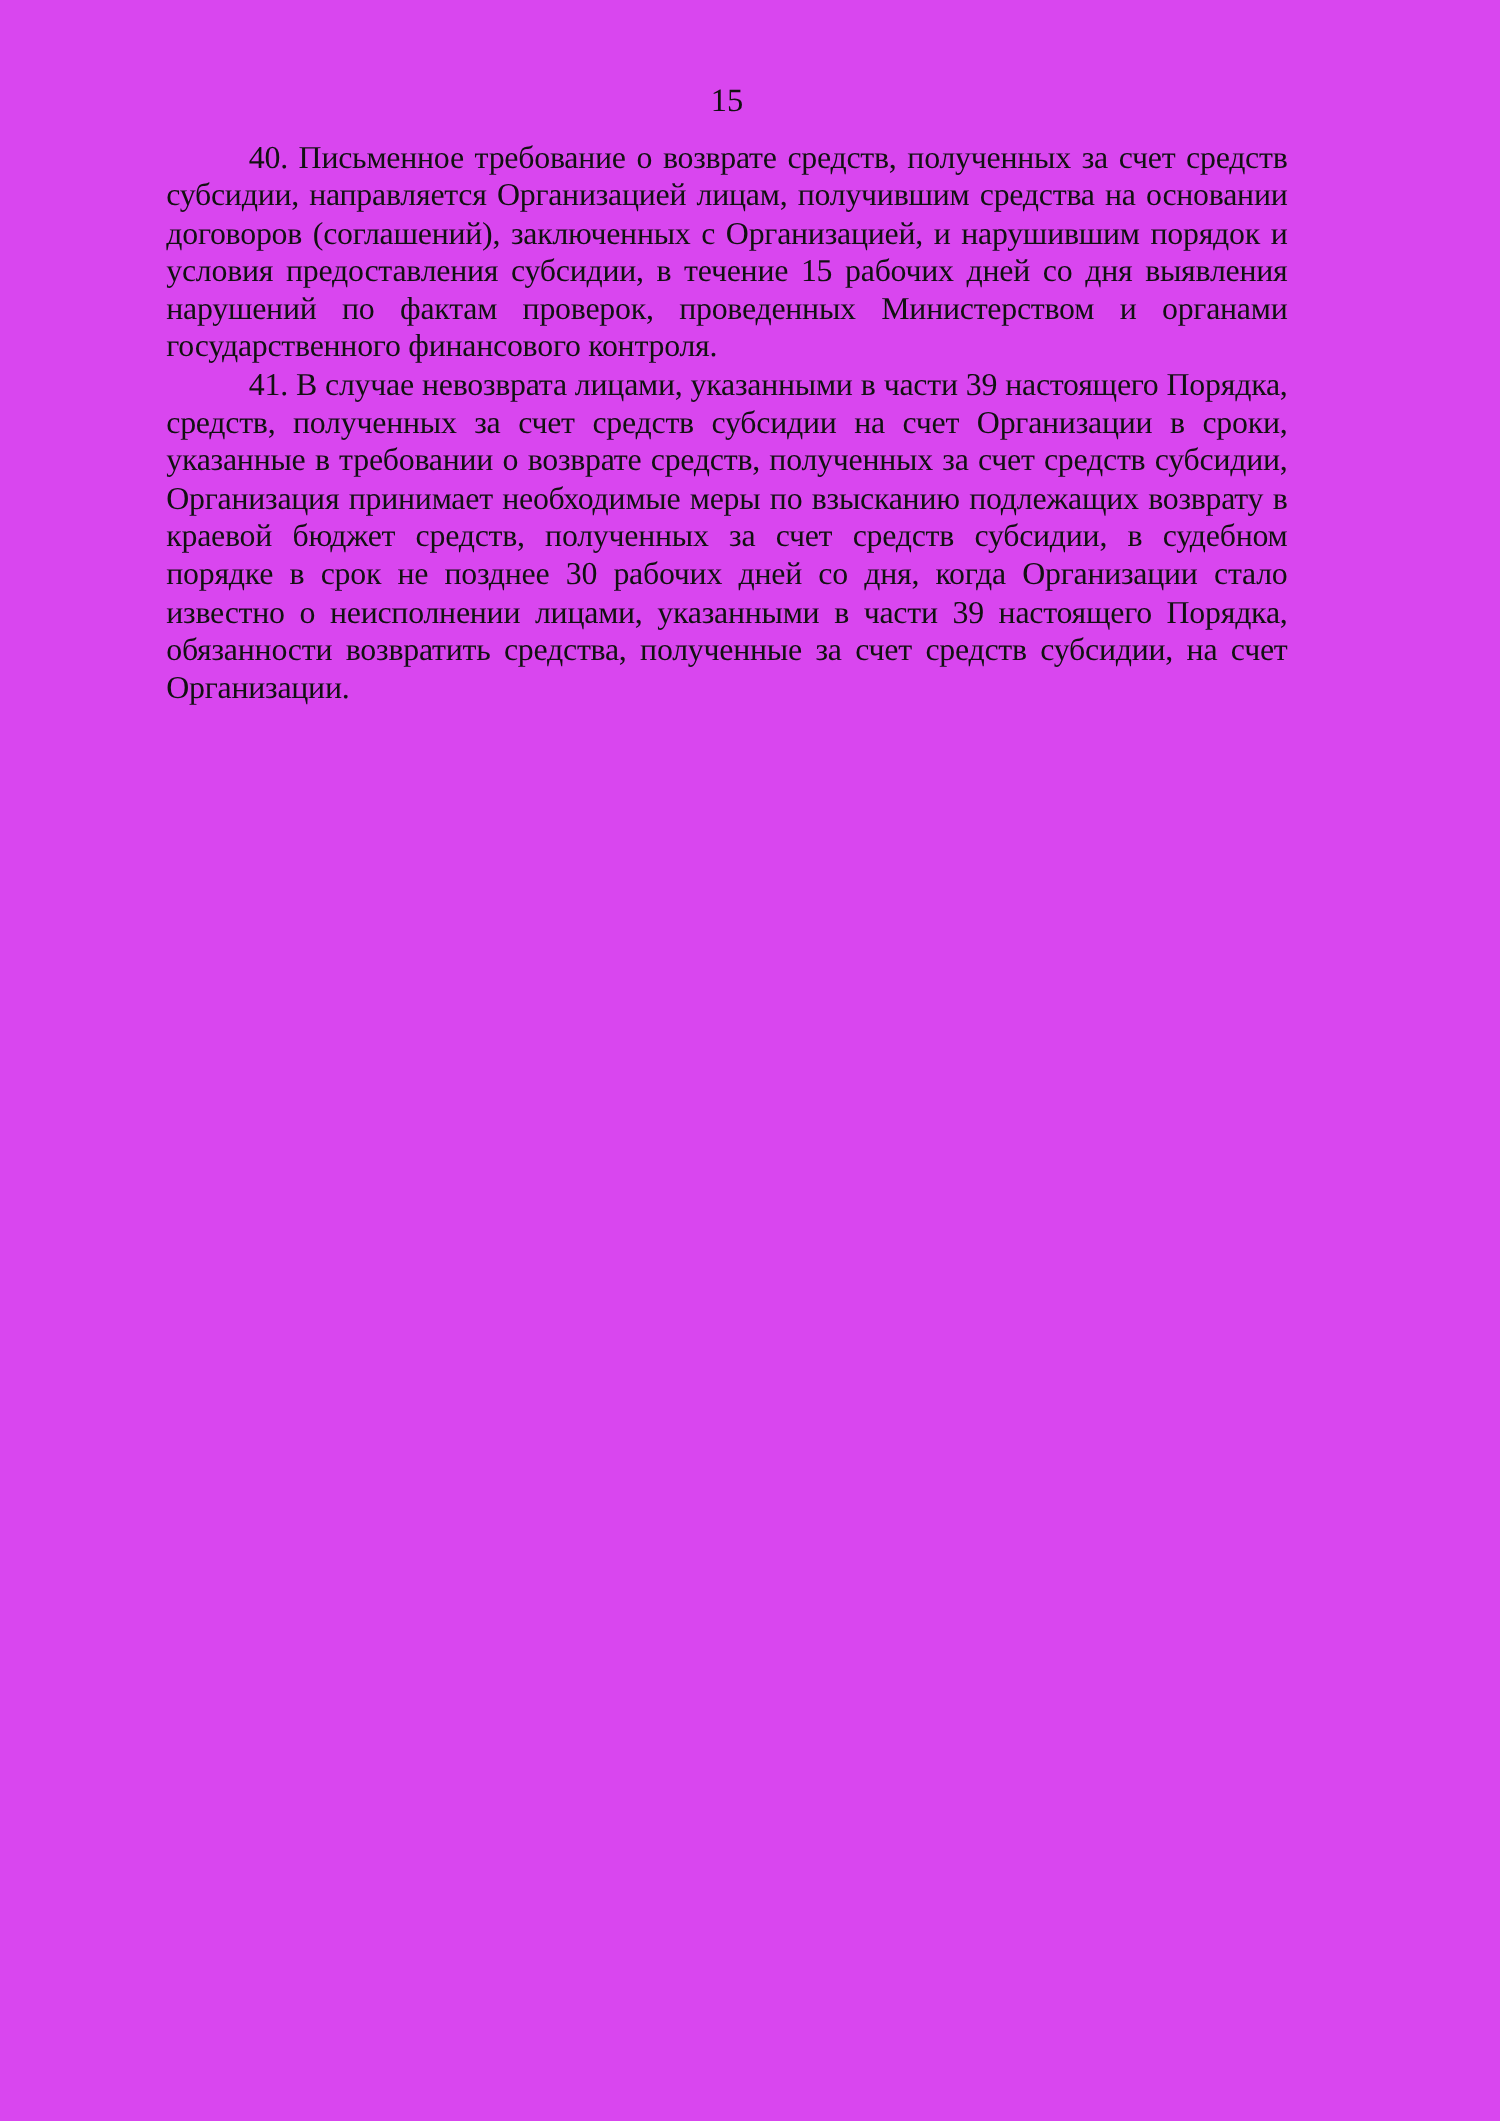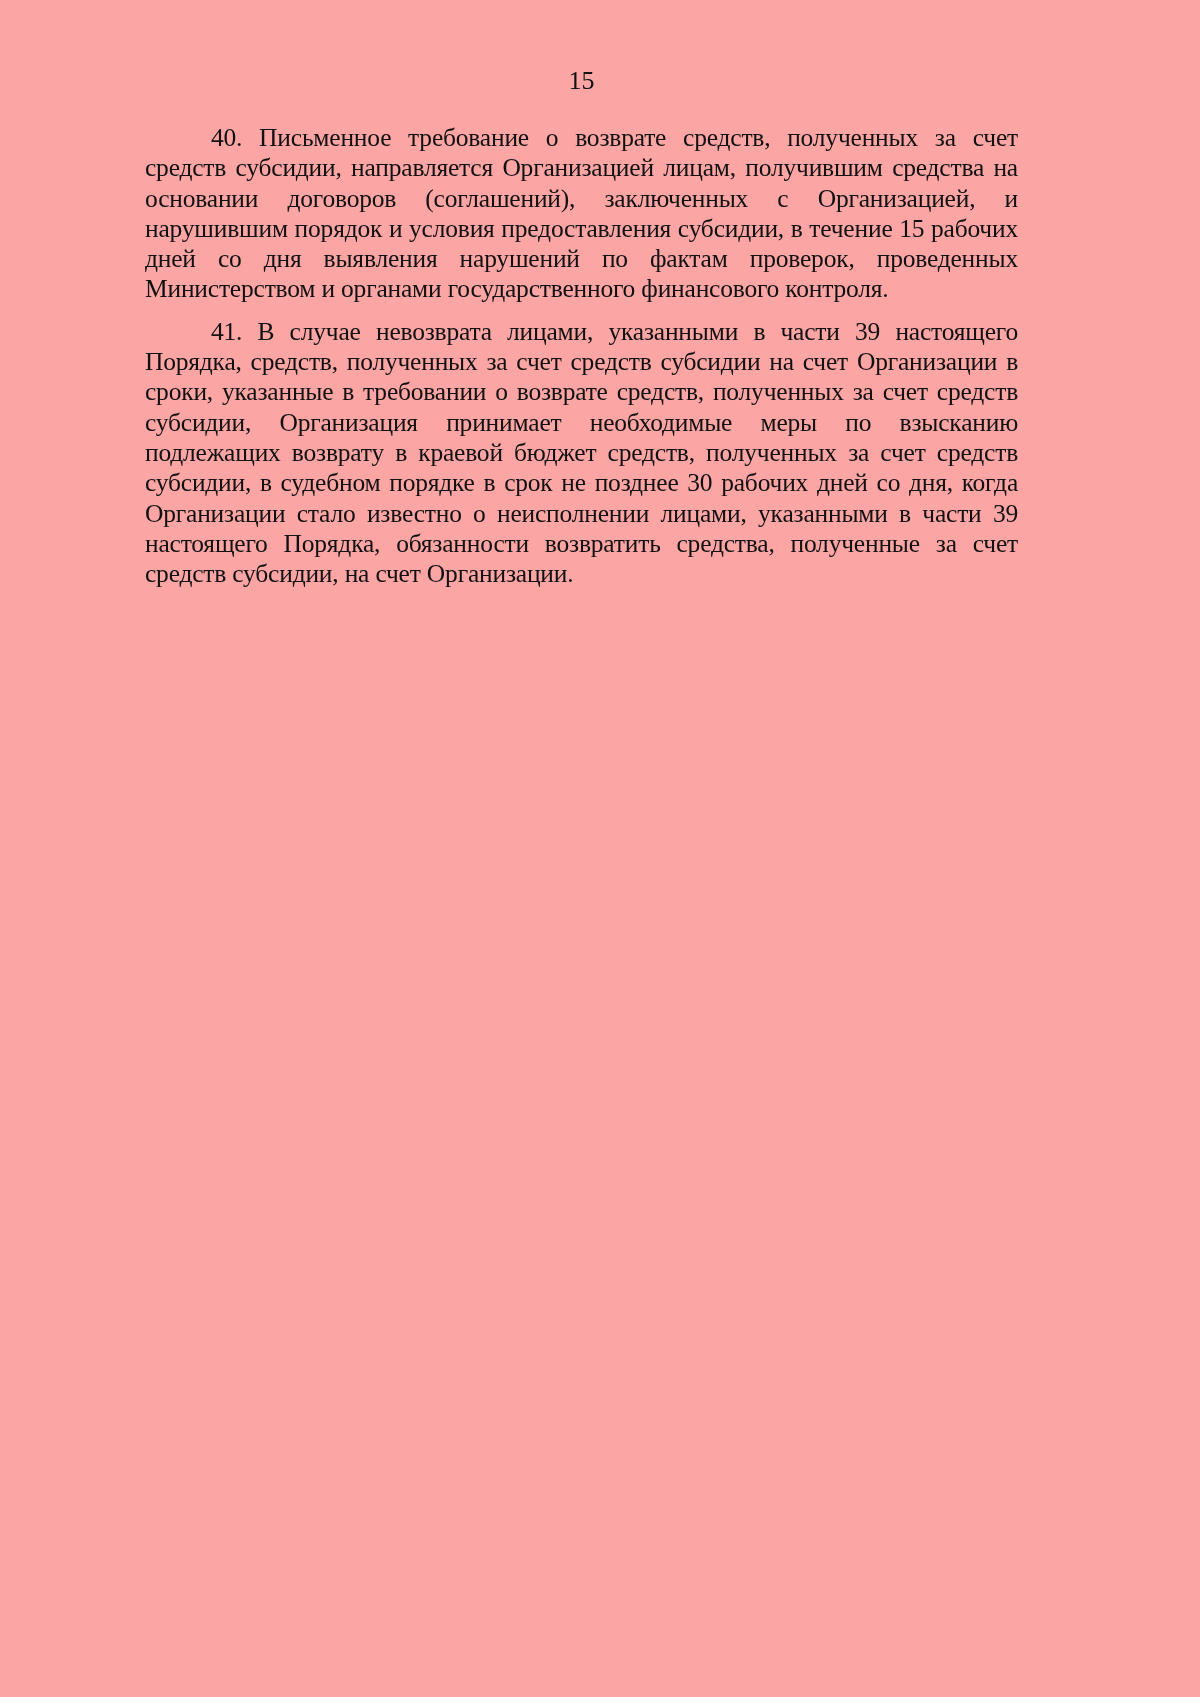--- a/index.html
+++ b/index.html
@@ -12,21 +12,21 @@
       height: 1697px;
       position: relative;
       overflow: hidden;
     }
     .page {
       position: absolute;
       left: 0;
       top: 0;
       width: 1200px;
       height: 1697px;
-      background: #fca5a5;
+      background: #d946ef;
       color: #111111;
       font-family: "Liberation Serif", "DejaVu Serif", serif;
     }
     .page-number {
       position: absolute;
       top: 66px;
       left: 0;
       width: 1163px;
       text-align: center;
       font-size: 26px;
@@ -36,21 +36,21 @@
       position: absolute;
       left: 133px;
       top: 111px;
       width: 897px;
       font-size: 25.5px;
       line-height: 30.3px;
       text-align: justify;
       letter-spacing: -0.2px;
     }
     .para {
-      margin: 12px;
+      margin: 0;
       text-indent: 66px;
       text-align: justify;
     }
   </style>
 </head>
 <body>
 
 <div class="page">
   <div class="page-number">15</div>
 

